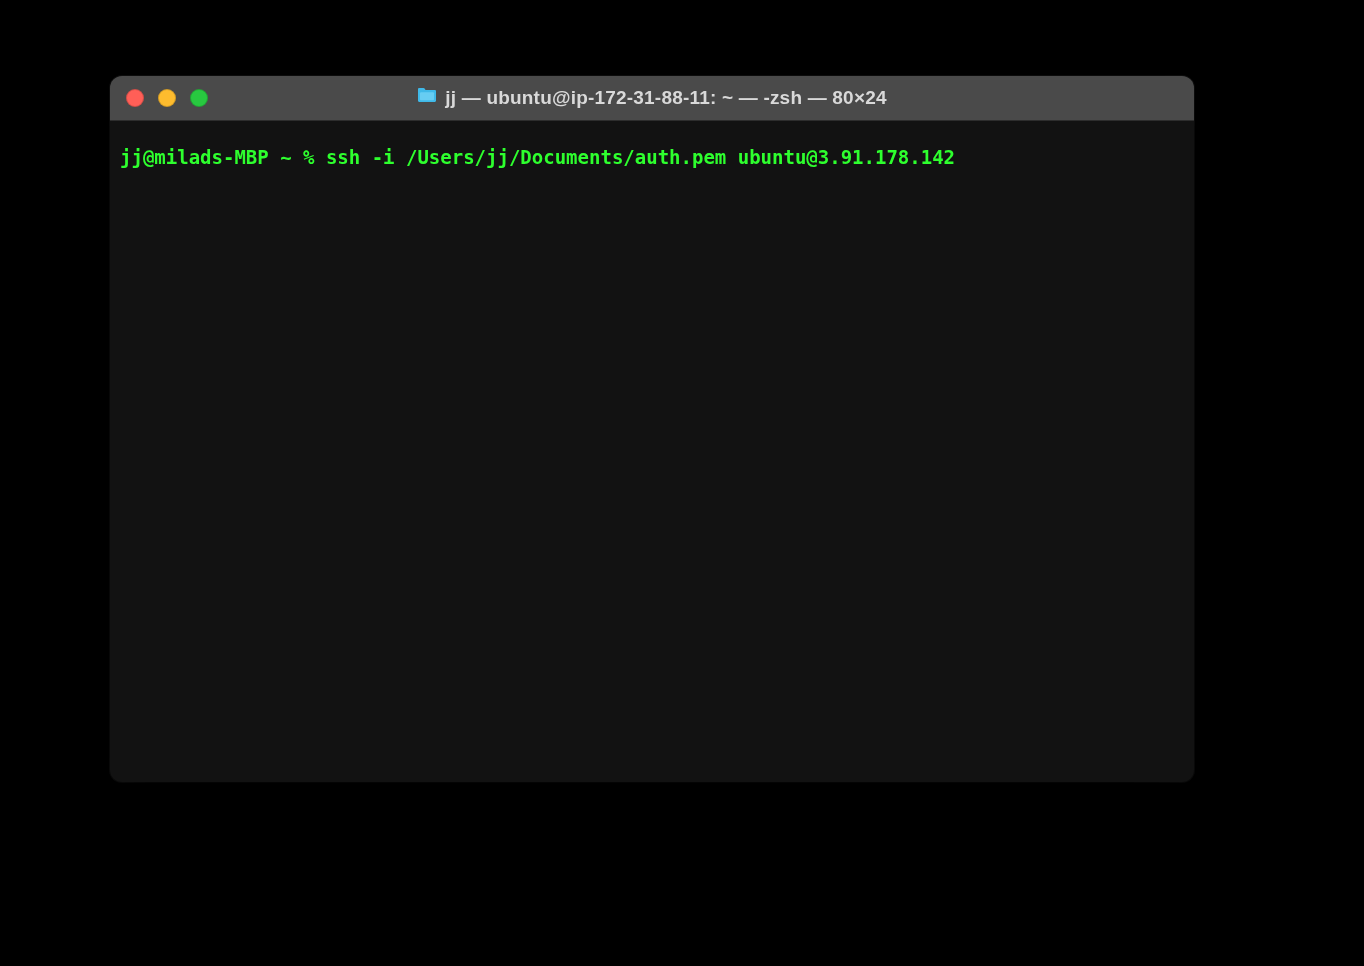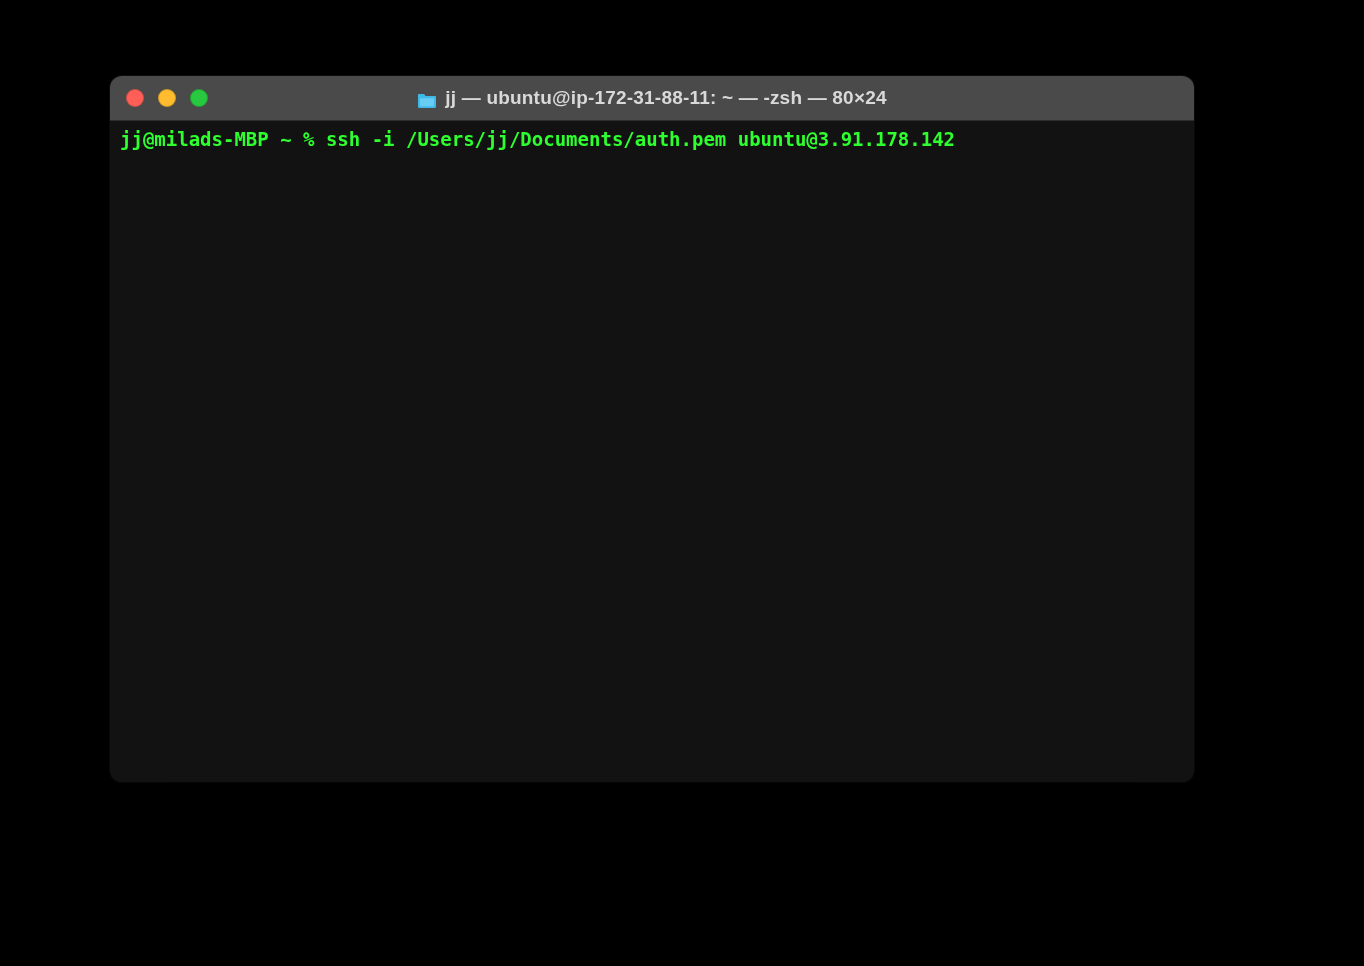--- a/index.html
+++ b/index.html
@@ -49,36 +49,36 @@
     height: 18px;
     border-radius: 50%;
   }
   .tl.close    { background: #ff5f57; box-shadow: inset 0 0 0 1px rgba(0,0,0,0.18); }
   .tl.minimize { background: #febc2e; box-shadow: inset 0 0 0 1px rgba(0,0,0,0.18); }
   .tl.zoom     { background: #28c840; box-shadow: inset 0 0 0 1px rgba(0,0,0,0.18); }
 
   .title-wrap {
     margin: 0 auto;
     display: flex;
-    align-items: flex-end;
+    align-items: flex-start;
     gap: 8px;
     color: #d9d9d9;
     font-family: -apple-system, "Helvetica Neue", Arial, sans-serif;
     font-size: 19px;
     font-weight: 700;
     letter-spacing: 0.2px;
   }
 
   .folder-icon svg {
     display: block;
   }
 
   .terminal-body {
     flex: 1 1 auto;
-    padding: 6px 10px;
+    padding: 24px 10px;
     color: #2EFF2E;
     font-size: 19px;
     line-height: 1.35;
     white-space: pre;
     font-weight: 600;
   }
 
   .prompt-line {
     display: inline;
   }

